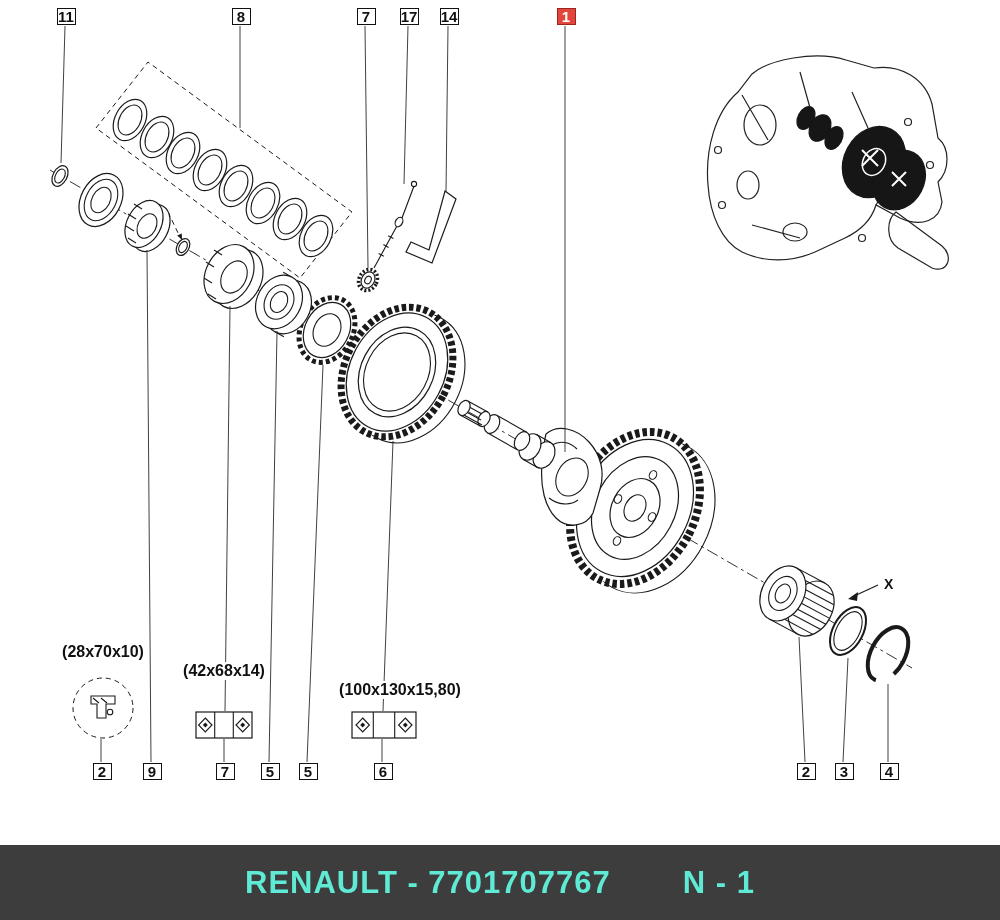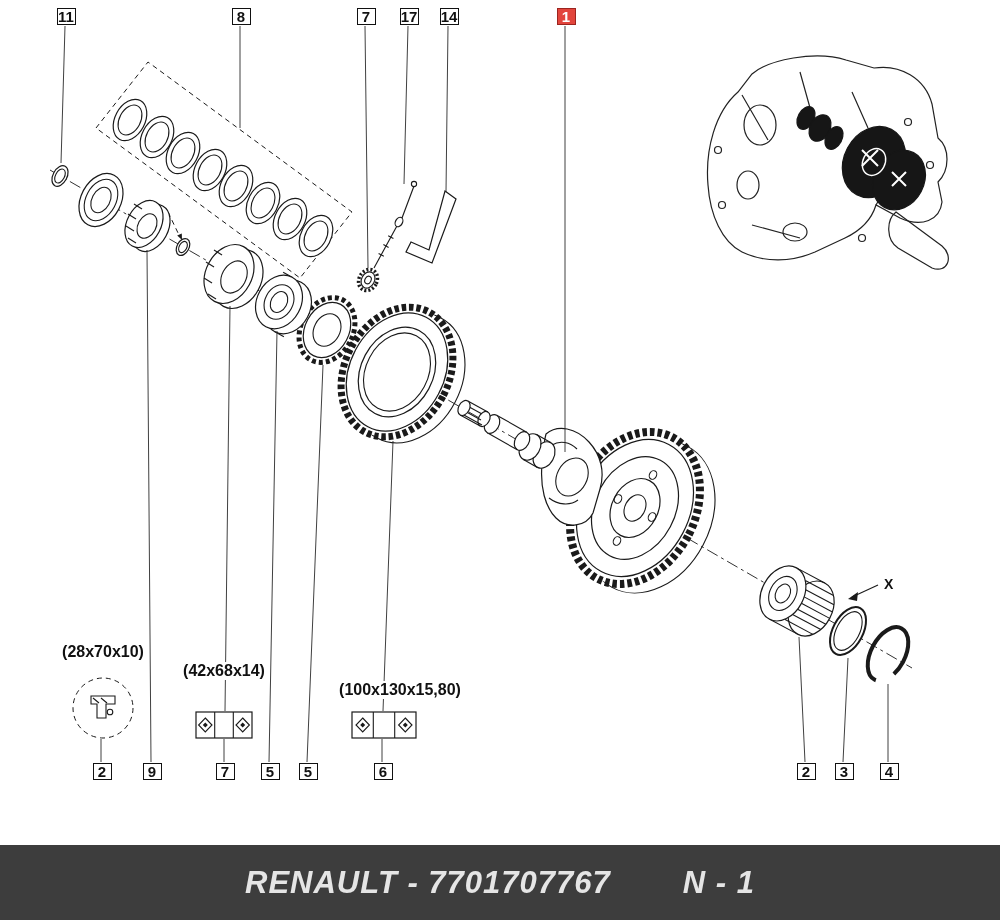--- a/index.html
+++ b/index.html
@@ -23,22 +23,22 @@
   .gb .wline{stroke:#fff;stroke-width:1.4;fill:none;}
 
   .callout{position:absolute;width:17px;height:15px;border:1px solid #111;background:#fff;
            font-weight:700;font-size:15px;line-height:15px;text-align:center;cursor:pointer;
            box-sizing:content-box;z-index:3;}
   .callout.accent{background:var(--accent);border-color:#9c241f;color:#fff;}
   .dim{position:absolute;transform:translateX(-50%);font-weight:700;font-size:16px;
        background:#fff;padding:0 3px;white-space:nowrap;z-index:2;}
   .axis-x{position:absolute;font-weight:700;font-size:14px;z-index:2;}
   .footer{position:absolute;left:0;top:845px;width:1000px;height:75px;background:var(--footer-bg);
-          display:flex;align-items:center;justify-content:center;gap:72px;color:#e5e5e5;
-          font-weight:700;font-size:31px;letter-spacing:1px;z-index:4;font-style:italic;}
+          display:flex;align-items:center;justify-content:center;gap:72px;color:#5eead4;
+          font-weight:700;font-size:31px;letter-spacing:1px;z-index:4;}
 </style>
 </head>
 <body>
 
 <div class="stage">
 
 <svg width="1000" height="845" viewBox="0 0 1000 845">
 
   <line class="cline" x1="50" y1="170" x2="912" y2="668"></line>
 

